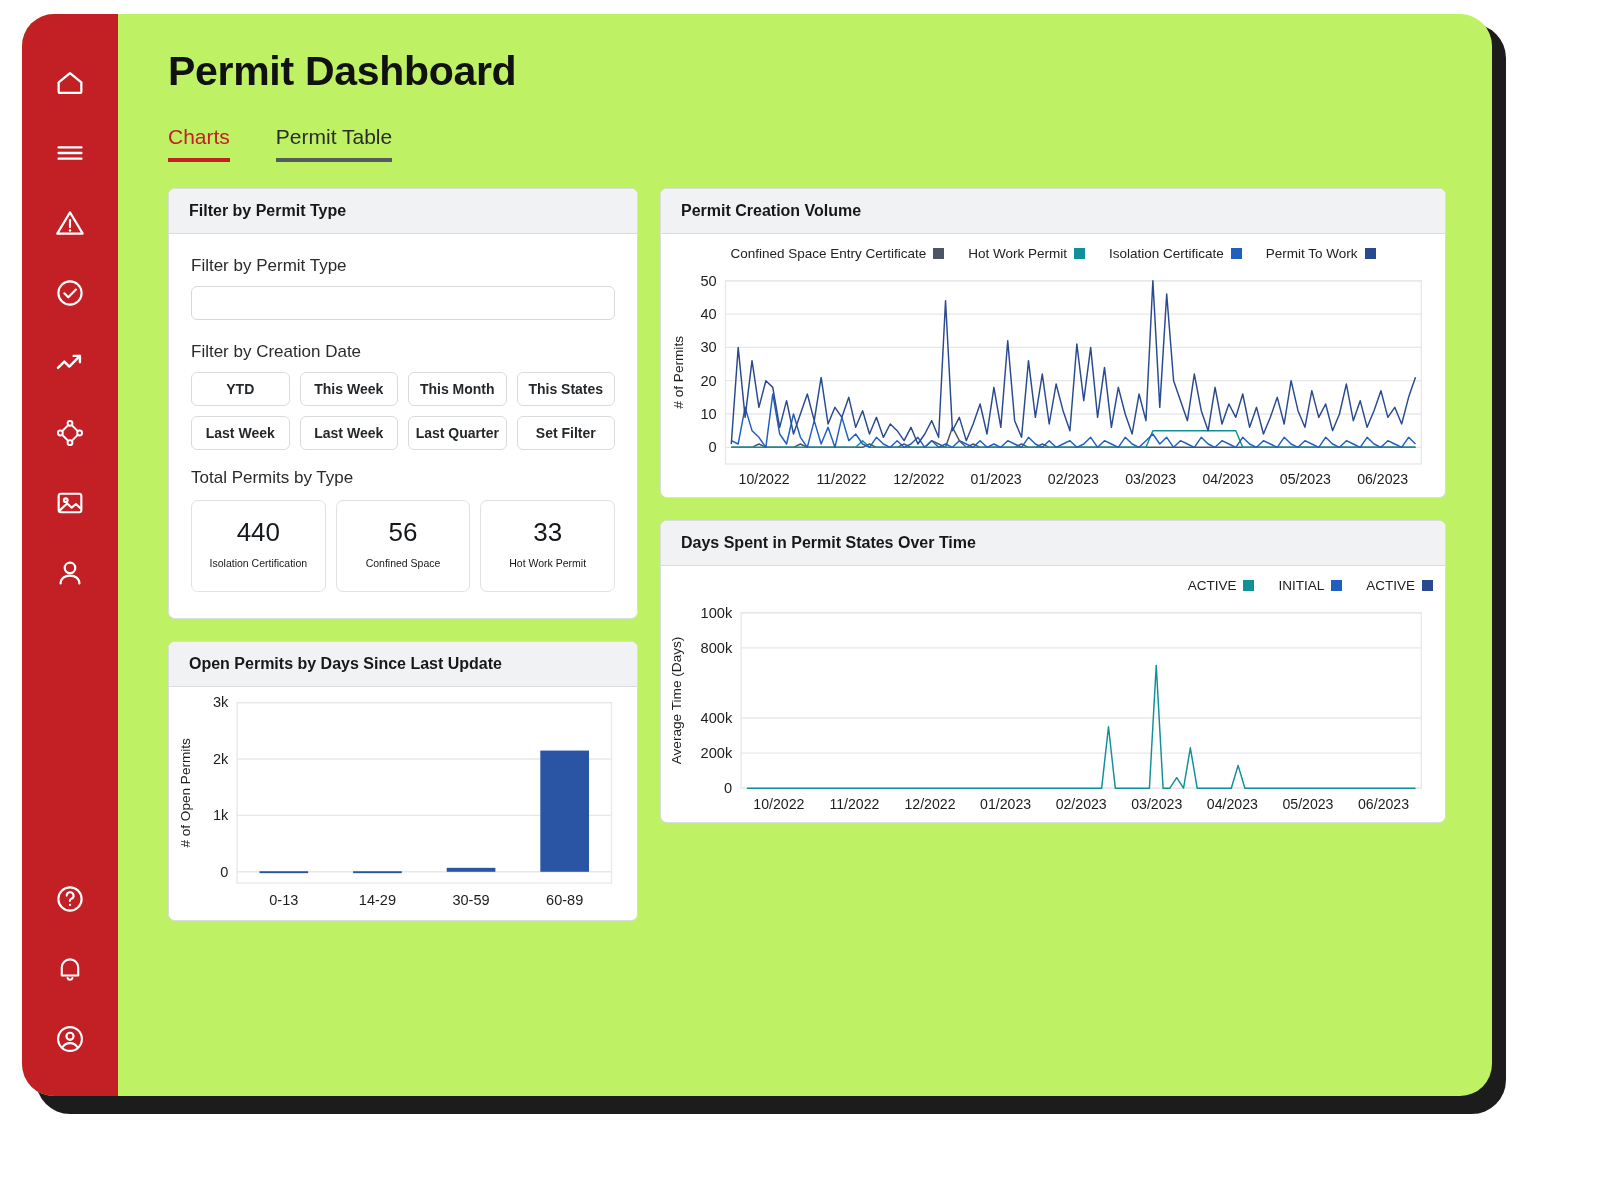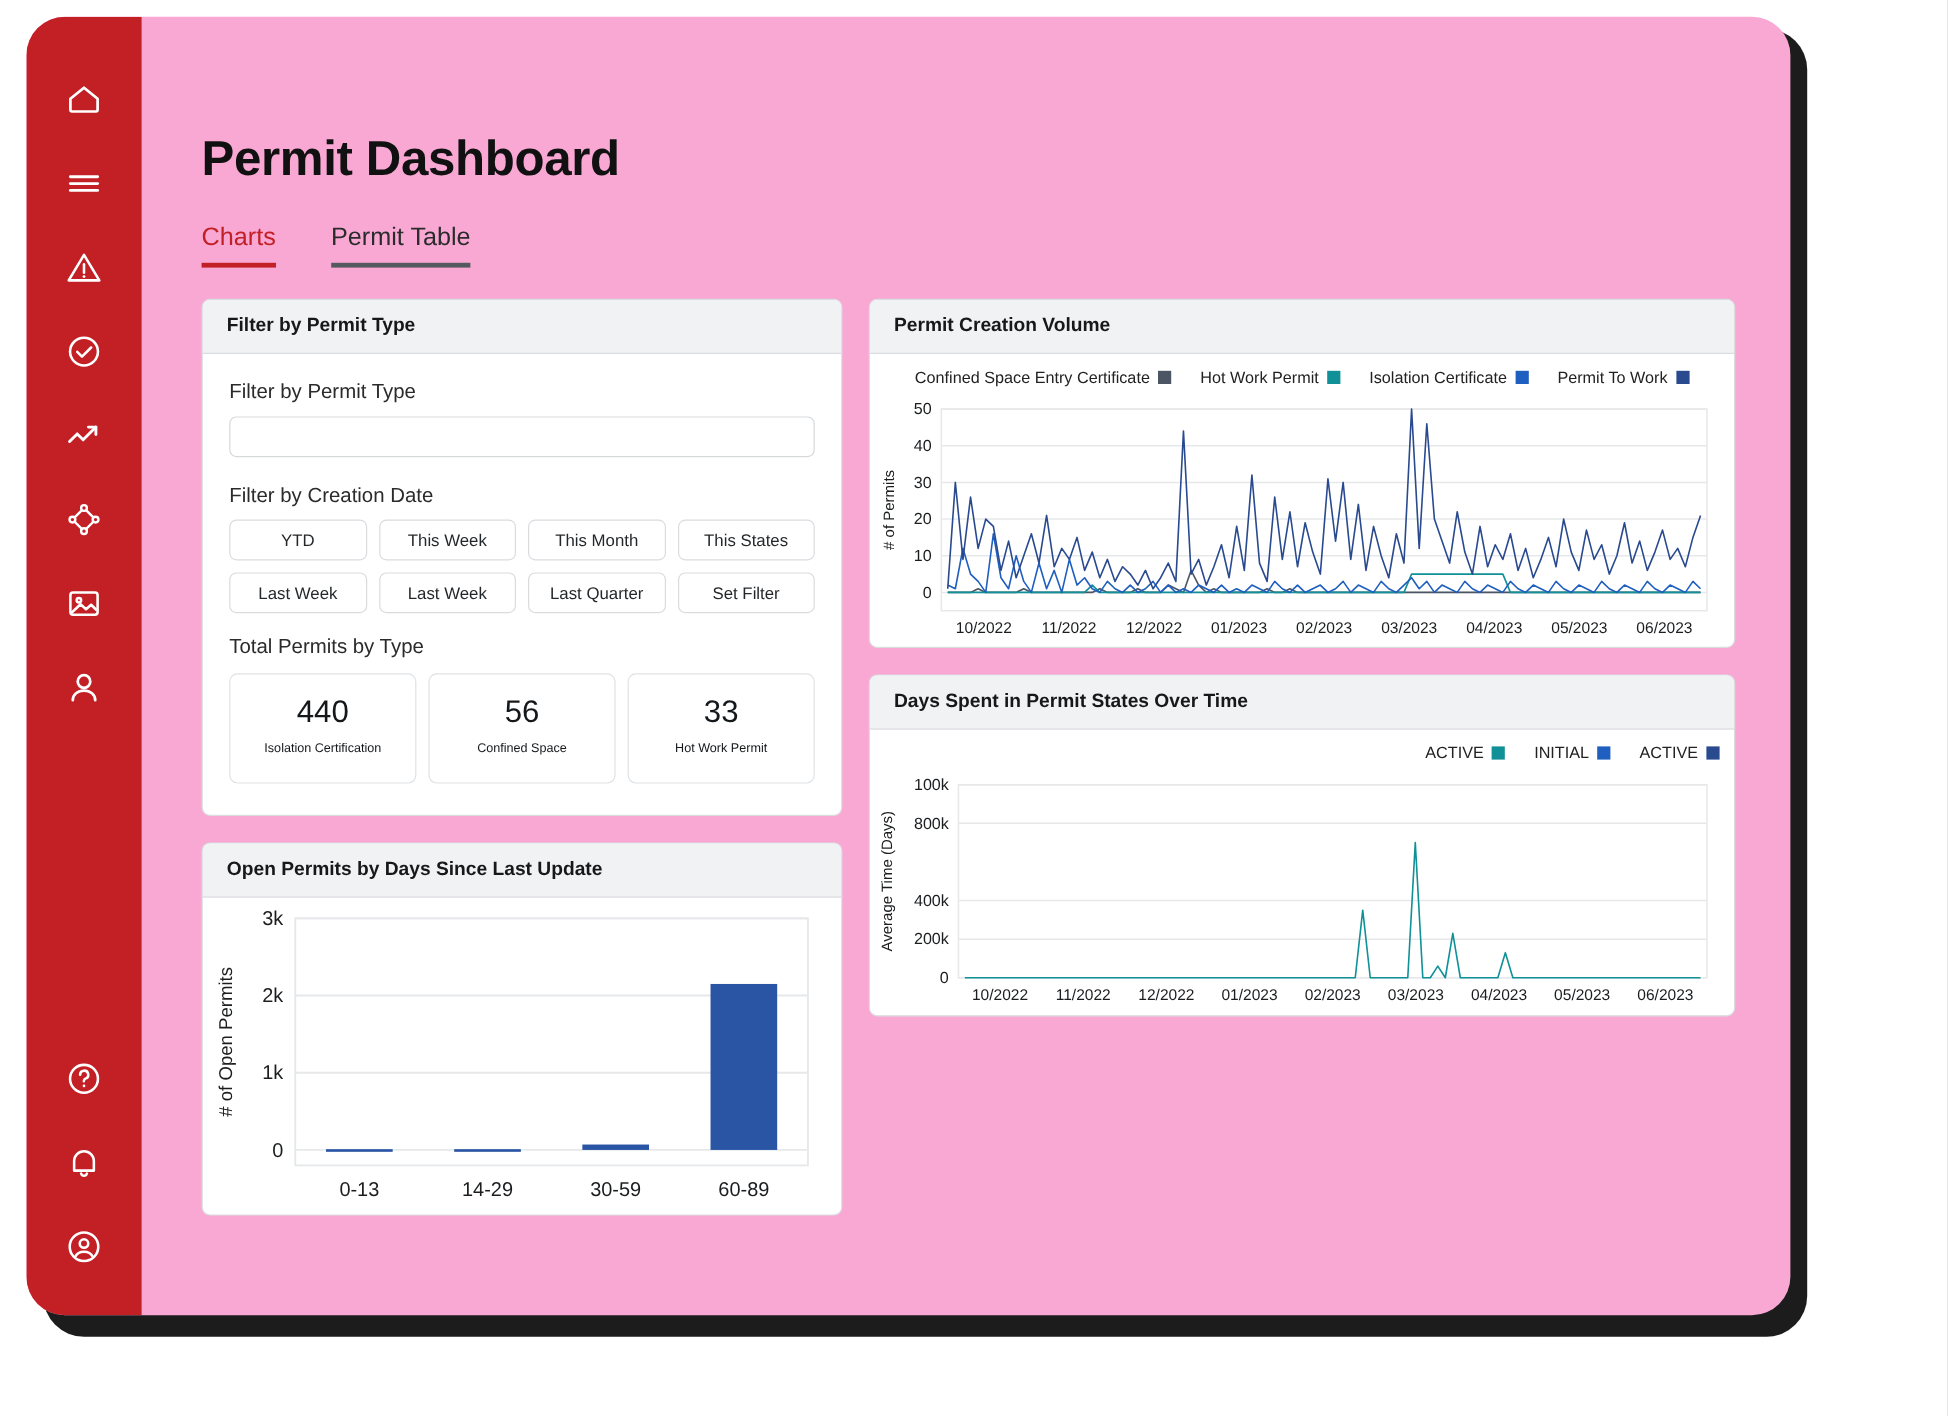--- a/index.html
+++ b/index.html
@@ -13,25 +13,24 @@
     position: absolute;
     left: 36px; top: 24px;
     width: 1470px; height: 1090px;
     background: #1c1c1c;
     border-radius: 34px;
   }
   .device {
     position: absolute;
     left: 22px; top: 14px;
     width: 1470px; height: 1082px;
-    background: #f9a8d4;
+    background: #bef264;
     border-radius: 32px;
     overflow: hidden;
     display: flex;
-    align-items: center;
   }
   
   .sidebar {
     width: 96px; height: 100%;
     background: #c32026;
     display: flex; flex-direction: column;
     align-items: center;
     padding-top: 46px; padding-bottom: 30px;
     flex-shrink: 0;
   }
@@ -76,21 +75,21 @@
     left: 0; right: 0; bottom: 0;
     height: 4px;
     background: #555a5e;
   }
   .tab.active::after { background: #c32026; }
   .grid {
     display: flex;
     gap: 22px;
     align-items: flex-start;
   }
-  .col-left { width: 534px; flex-shrink: 0; }
+  .col-left { width: 470px; flex-shrink: 0; }
   .col-right { flex: 1 1 auto; }
   .panel {
     border: 1px solid #dadde0;
     border-radius: 7px;
     background: #ffffff;
     margin-bottom: 22px;
     overflow: hidden;
   }
   .panel-head {
     background: #f1f2f4;
@@ -111,21 +110,21 @@
     height: 34px;
     border: 1px solid #d6d9dc;
     border-radius: 6px;
     padding: 0 10px;
     font-size: 15px;
     font-family: "Liberation Sans", sans-serif;
     outline: none;
     margin-bottom: 22px;
     background: #ffffff;
   }
-  .btn-row { display: flex; gap: 10px; margin-bottom: 10px; }
+  .btn-row { display: flex; gap: 10px; margin-bottom: 10px; font-weight: bold; }
   .pill {
     flex: 1 1 0;
     height: 34px;
     border: 1px solid #d9dcdf;
     border-radius: 6px;
     background: #ffffff;
     font-size: 14px;
     color: #25282b;
     font-family: "Liberation Sans", sans-serif;
     cursor: pointer;

